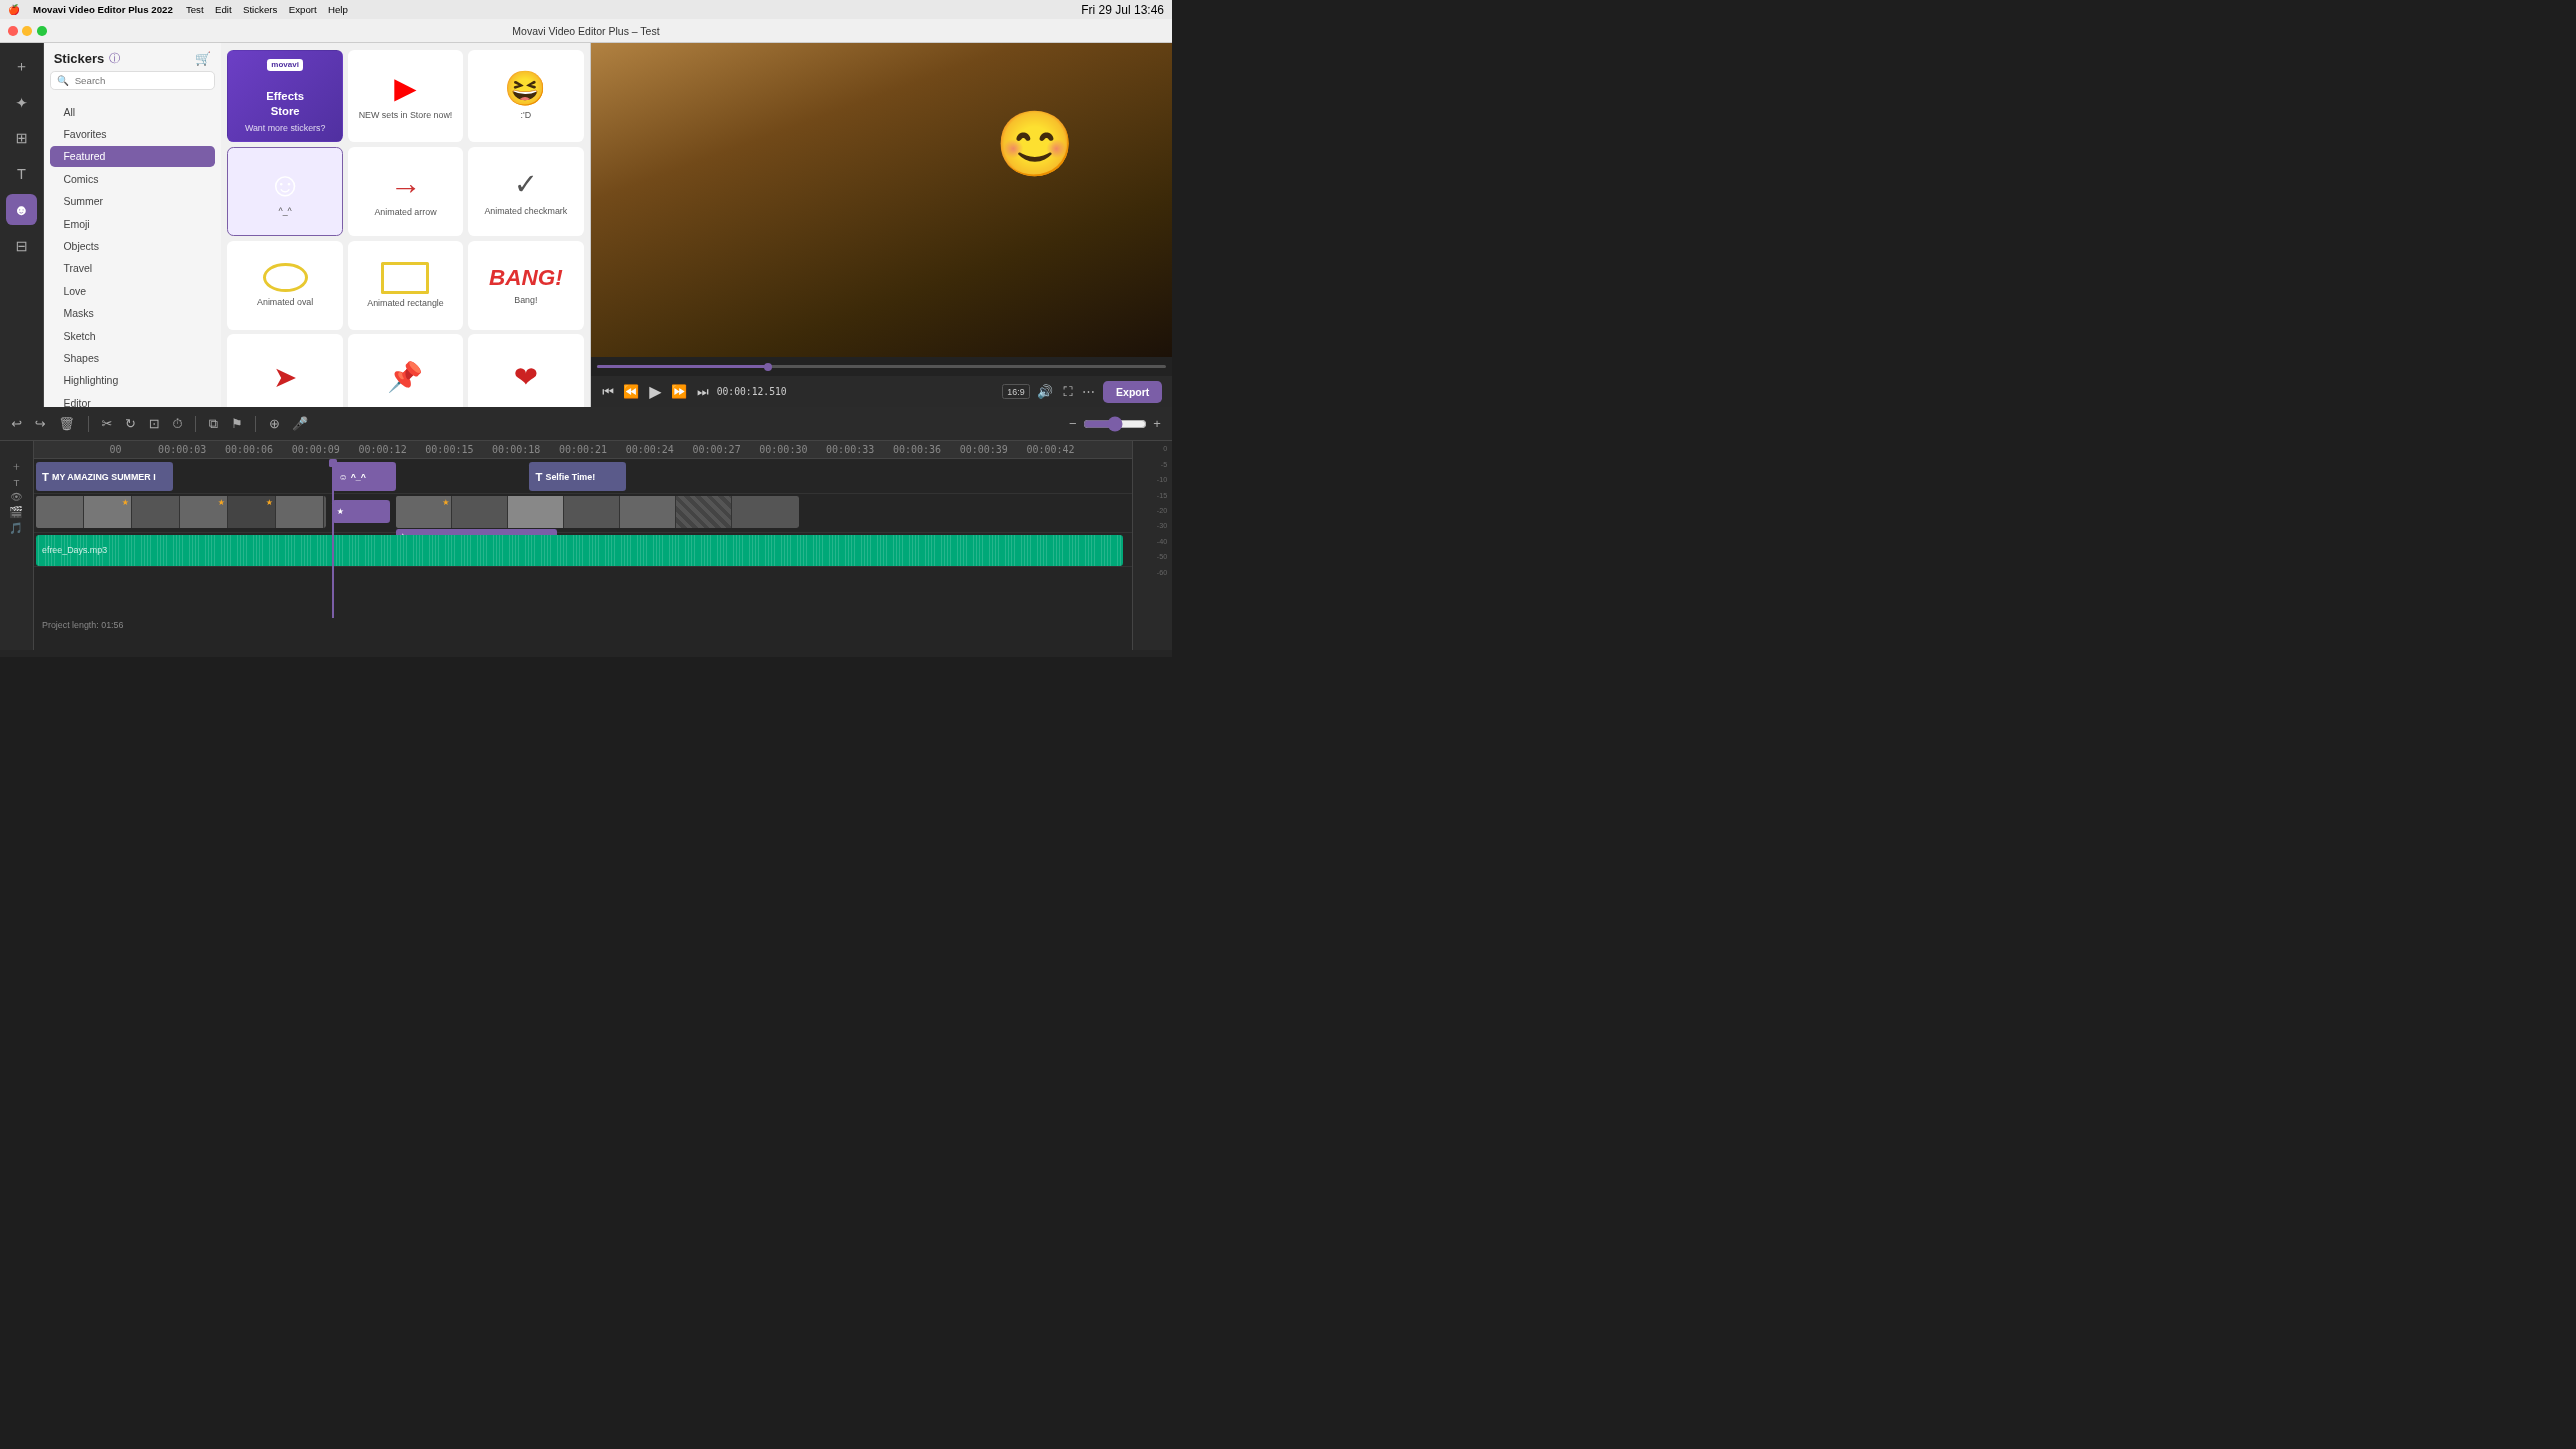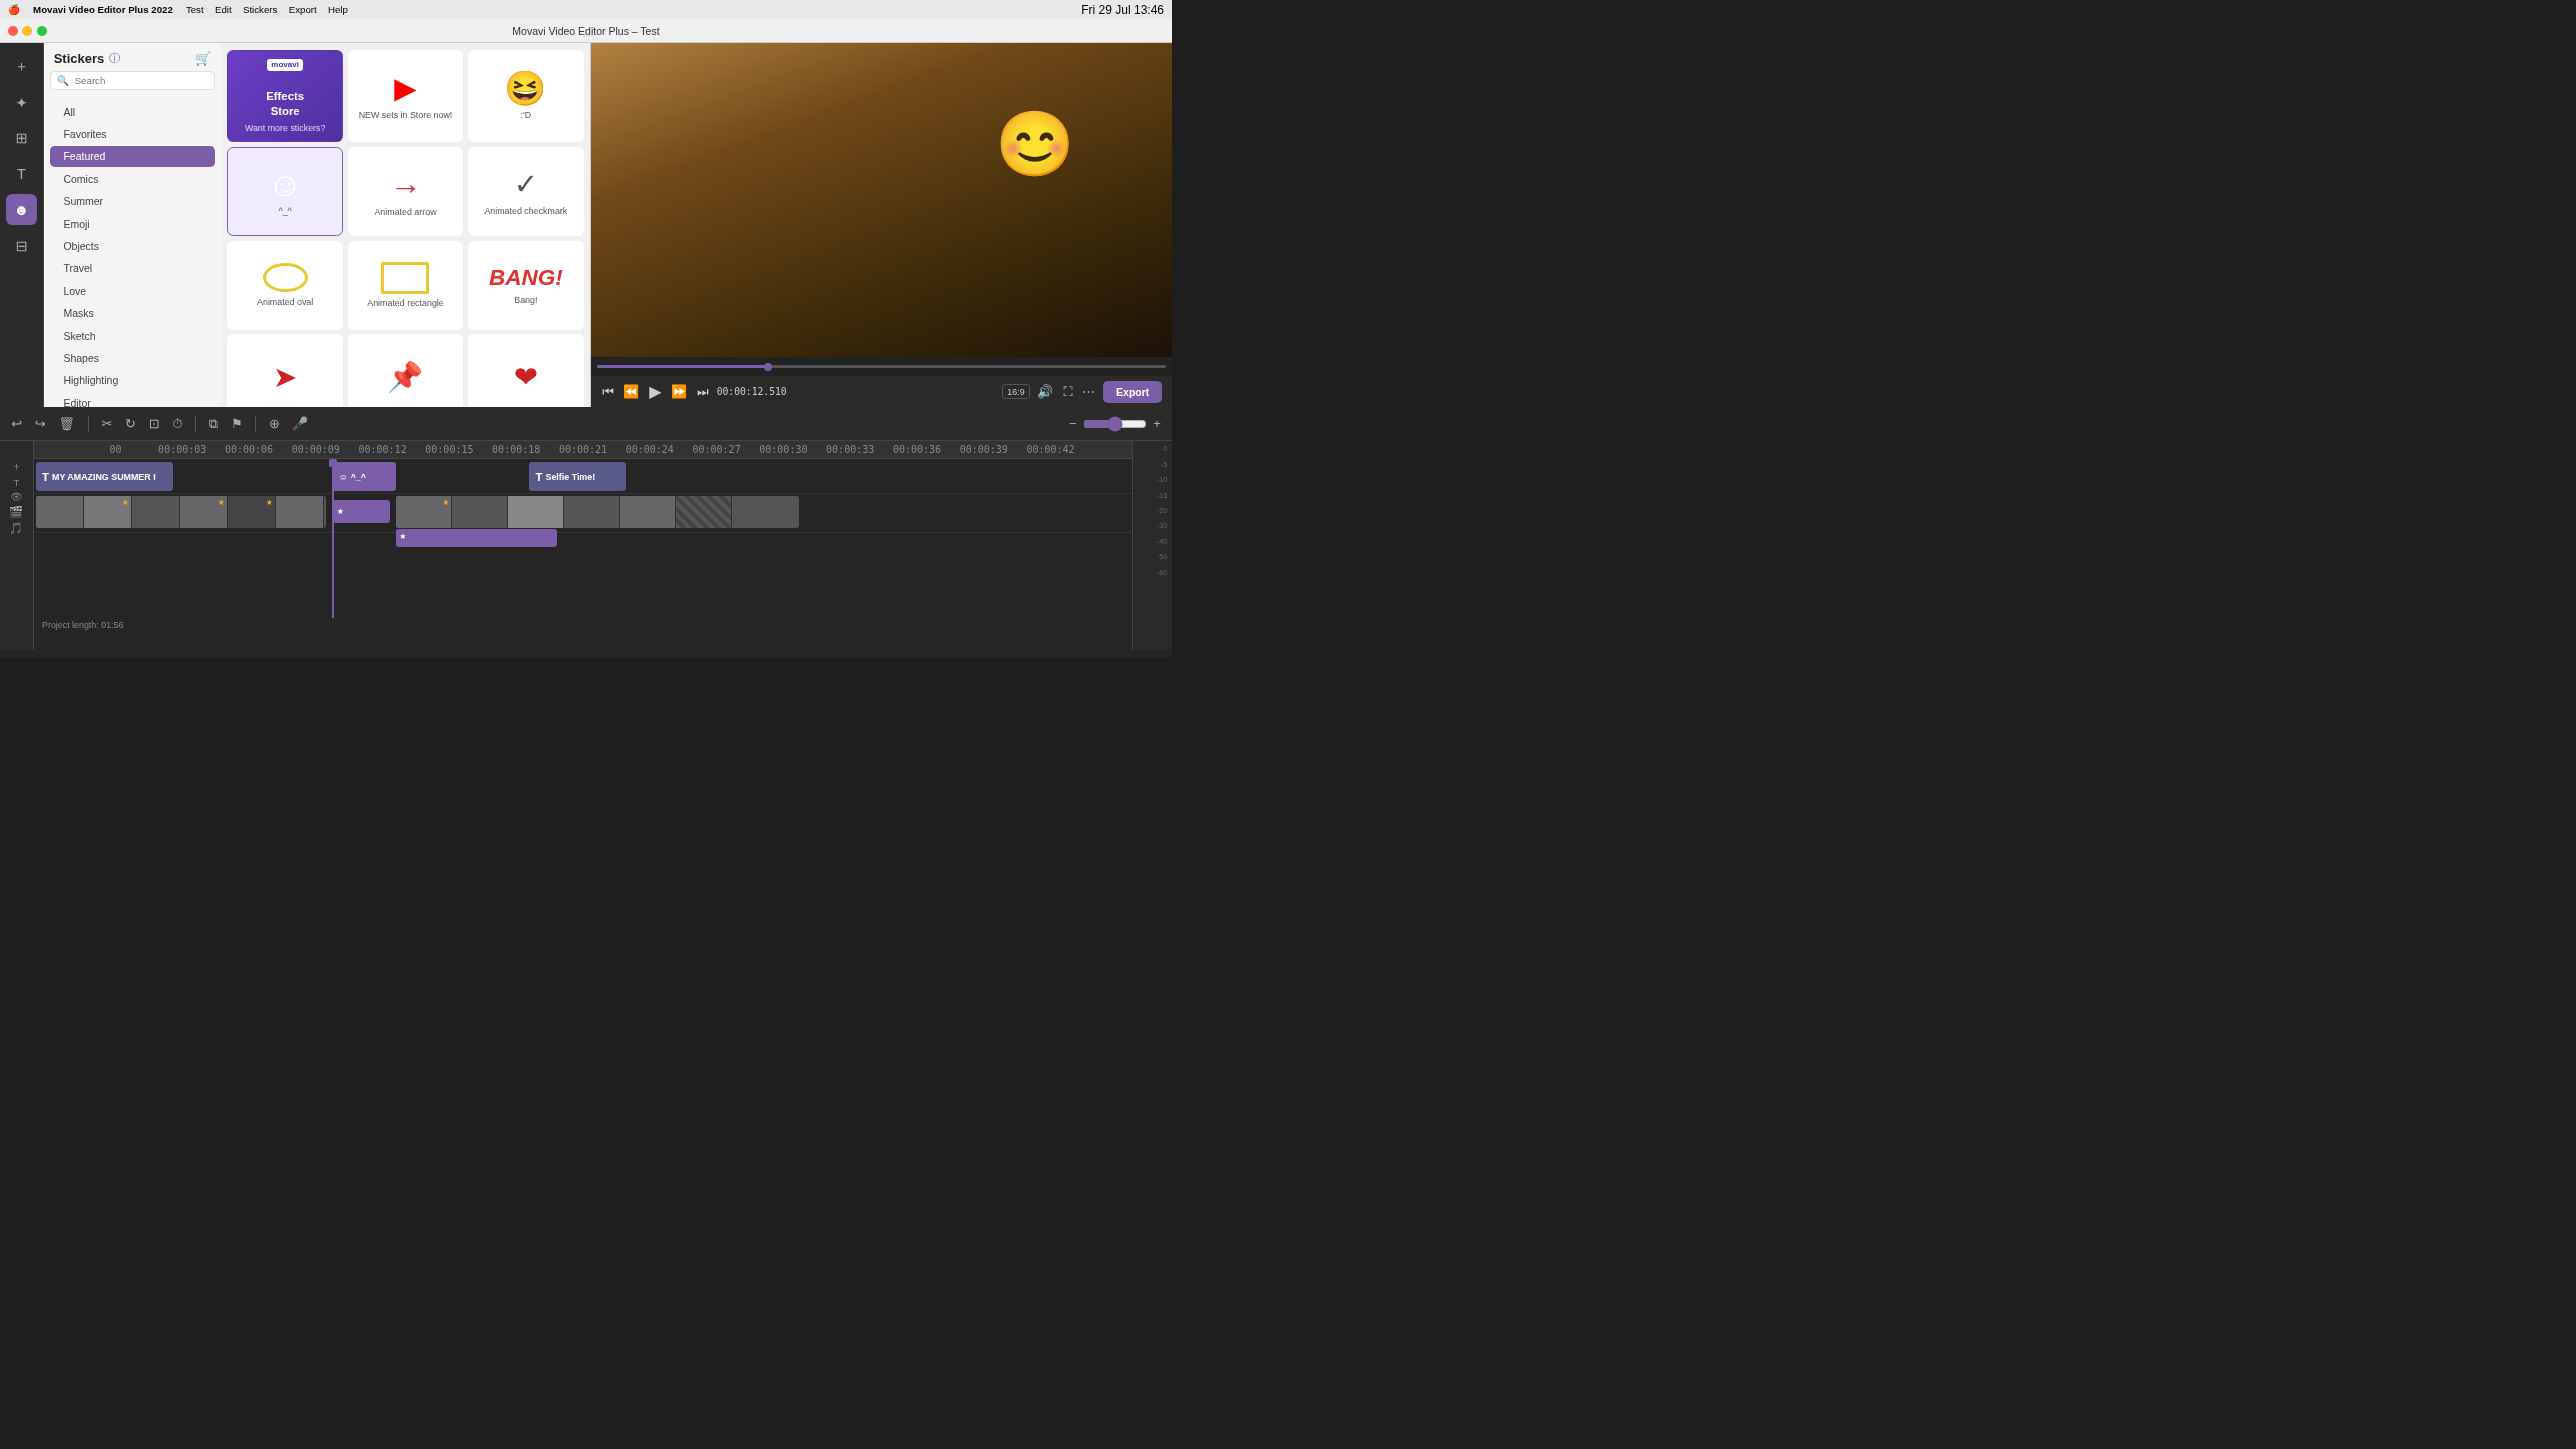--- a/index.html
+++ b/index.html
@@ -640,20 +640,26 @@
               <div style="width:56px;height:32px;background:#555;border-right:0.8px solid #333;flex-shrink:0;"></div>
               <div style="width:56px;height:32px;background:#666;border-right:0.8px solid #333;flex-shrink:0;"></div>
               <div style="width:56px;height:32px;background:#444;border-right:0.8px solid #333;flex-shrink:0;background-image:repeating-linear-gradient(45deg,#555 0,#555 4px,#444 4px,#444 8px);"></div>
             </div>
 
             <div style="position:absolute; left:362px; top:35px; width:161px; height:17.7px; background:#7b5ea7; border-radius:2.4px;">
               <span style="font-size:8px; color:#fff; padding:3.2px;">★</span>
             </div>
           </div>
 
+          <div style="height:34px; position:relative; border-bottom:0.8px solid #333;">
+            <div class="audio-track" style="left:1.6px; width:1087px; top:1.6px;">
+              <div class="audio-wave"></div>
+              <span style="position:relative; z-index:1; font-size:8.9px;">efree_Days.mp3</span>
+            </div>
+          </div>
 
         </div>
 
         <div class="project-length">Project length: 01:56</div>
       </div>
 
       <div class="right-levels">
         <span>0</span>
         <span>-5</span>
         <span>-10</span>

